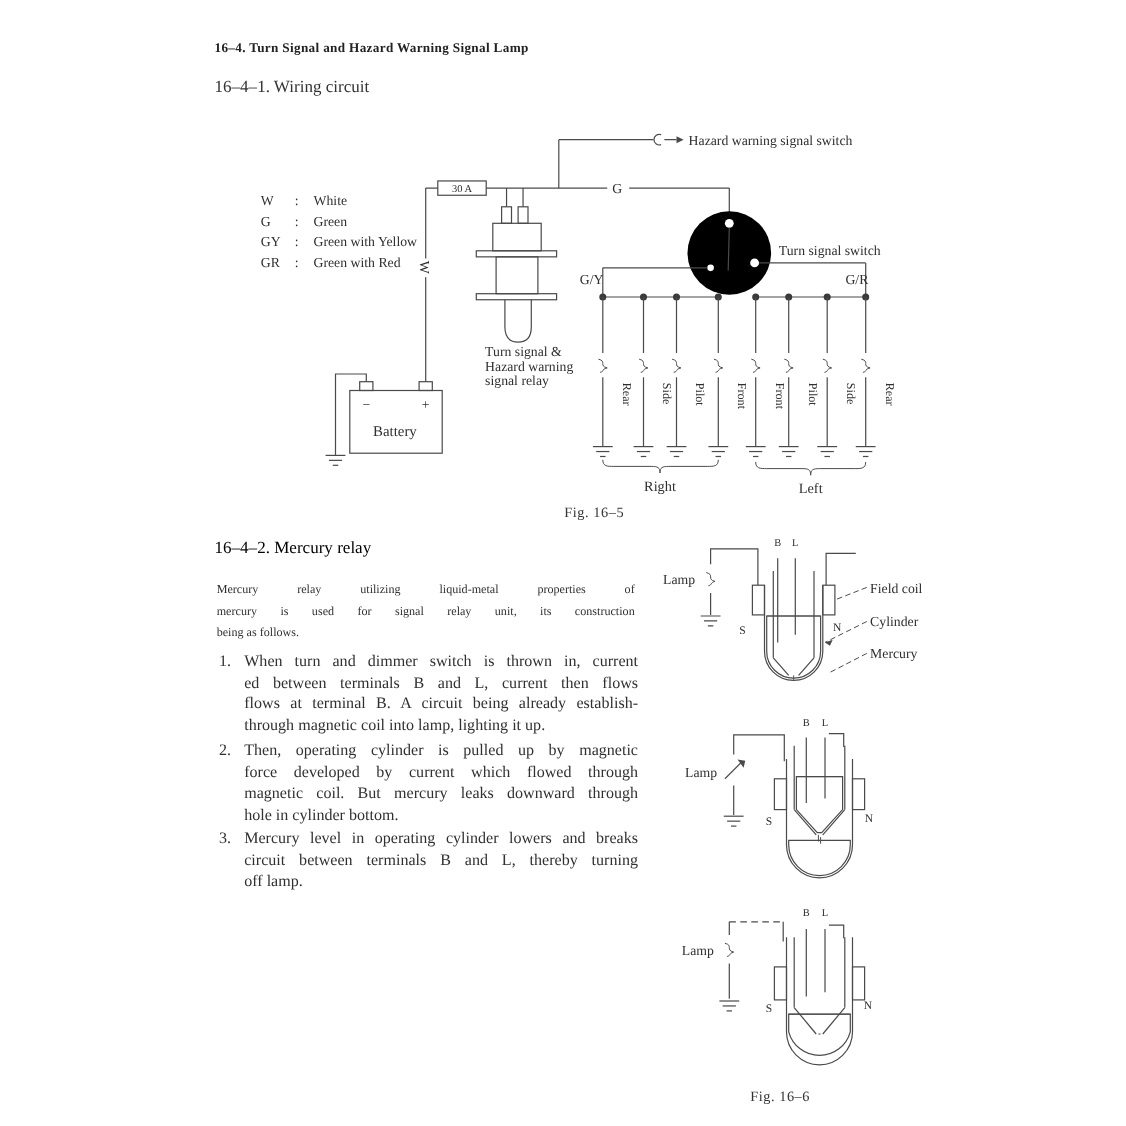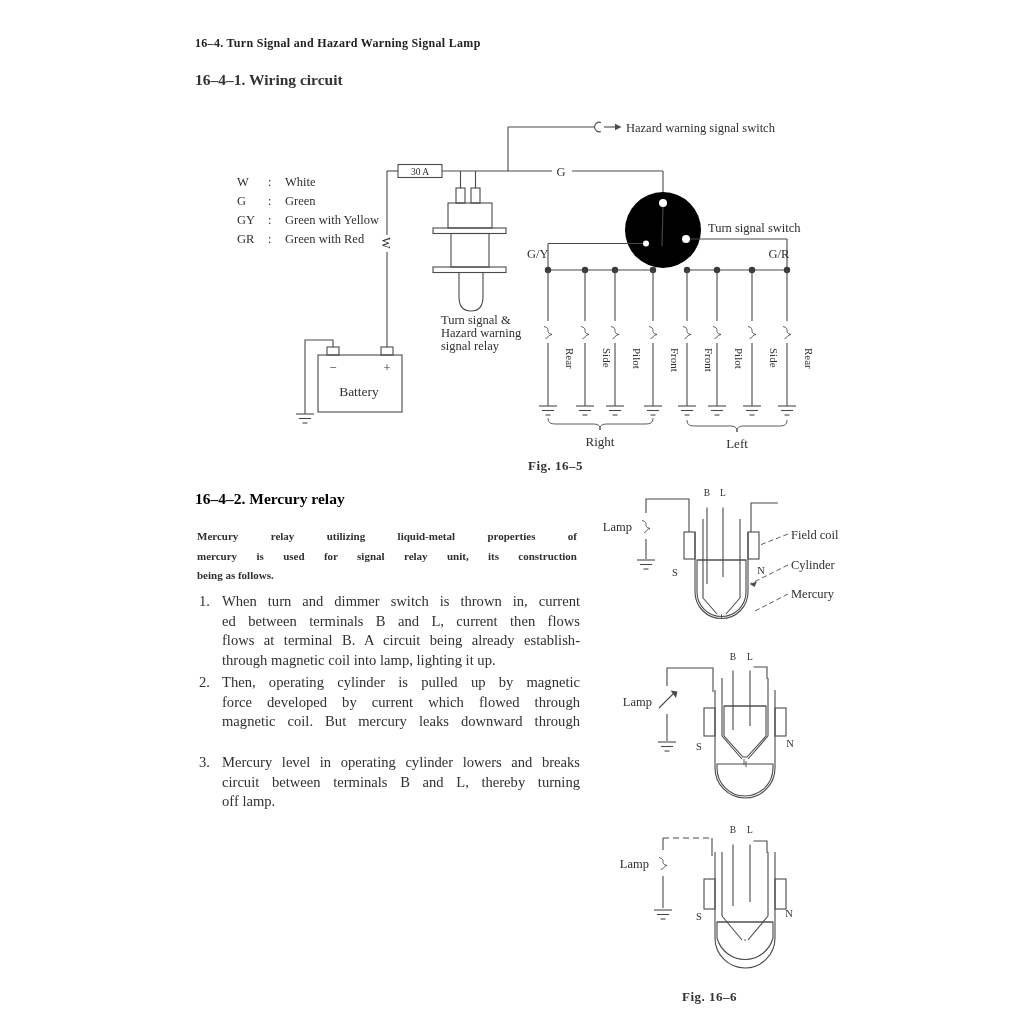--- a/index.html
+++ b/index.html
@@ -3,26 +3,26 @@
 <meta charset="utf-8">
 <style>
   html,body{margin:0;padding:0;}
   body{
     width:1024px;height:1024px;position:relative;
     background:#ffffff;
     font-family:"Liberation Serif", serif;
     color:#2b2b2b;
     overflow:hidden;
   }
-  .abs{position:absolute;font-weight:bold;}
+  .abs{position:absolute;}
   #title{left:195px;top:36px;font-size:12px;font-weight:bold;letter-spacing:.3px;color:#222;}
   #sub1{left:195px;top:71px;font-size:15.5px;color:#333;}
   #sub2{left:195px;top:490px;font-size:15.5px;color:#000000;}
   .figcap{font-size:13px;color:#333;letter-spacing:.5px;}
-  #fig5{left:528px;top:458px;text-align:right;}
+  #fig5{left:513px;top:458px;text-align:right;}
   #fig6{left:682px;top:989px;}
   .textblock{width:383px;font-size:11px;line-height:19.5px;color:#303030;}
   #intro{left:197px;top:527px;width:380px;}
   .line{display:block;text-align:justify;text-align-last:justify;}
   .line.last{text-align-last:left;}
   .item{position:absolute;left:197px;width:383px;font-size:14.6px;line-height:19.5px;color:#303030;}
   .item .num{position:absolute;left:2px;top:0;}
   .item .body{margin-left:25px;}
   #item1{top:592px;} #item2{top:673px;} #item3{top:753px;}
   svg{position:absolute;left:0;}
@@ -193,20 +193,21 @@
     <span class="line">flows at terminal B. A circuit being already establish-</span>
     <span class="line last">through magnetic coil into lamp, lighting it up.</span>
   </div>
 </div>
 <div class="item" id="item2">
   <span class="num">2.</span>
   <div class="body">
     <span class="line">Then, operating cylinder is pulled up by magnetic</span>
     <span class="line">force developed by current which flowed through</span>
     <span class="line">magnetic coil. But mercury leaks downward through</span>
+    <span class="line last">hole in cylinder bottom.</span>
   </div>
 </div>
 <div class="item" id="item3">
   <span class="num">3.</span>
   <div class="body">
     <span class="line">Mercury level in operating cylinder lowers and breaks</span>
     <span class="line">circuit between terminals B and L, thereby turning</span>
     <span class="line last">off lamp.</span>
   </div>
 </div>

